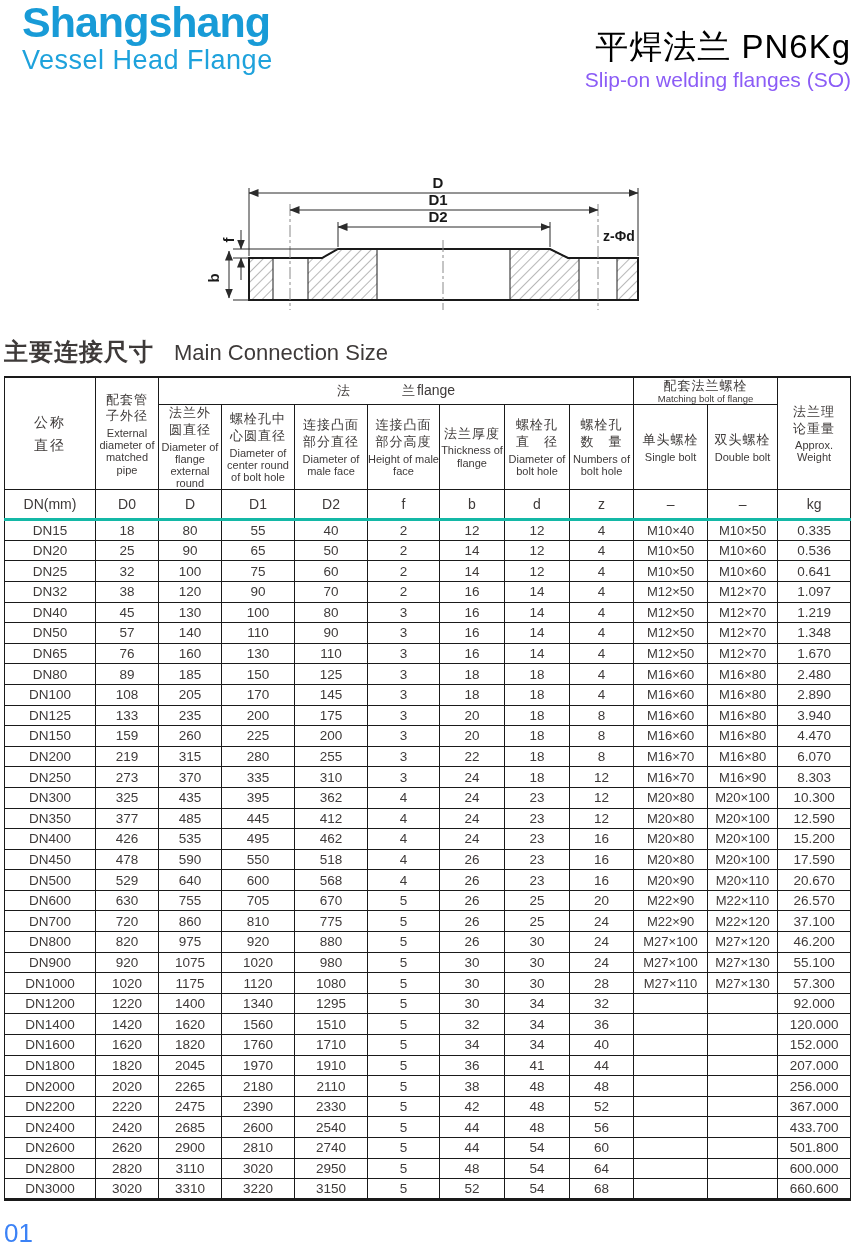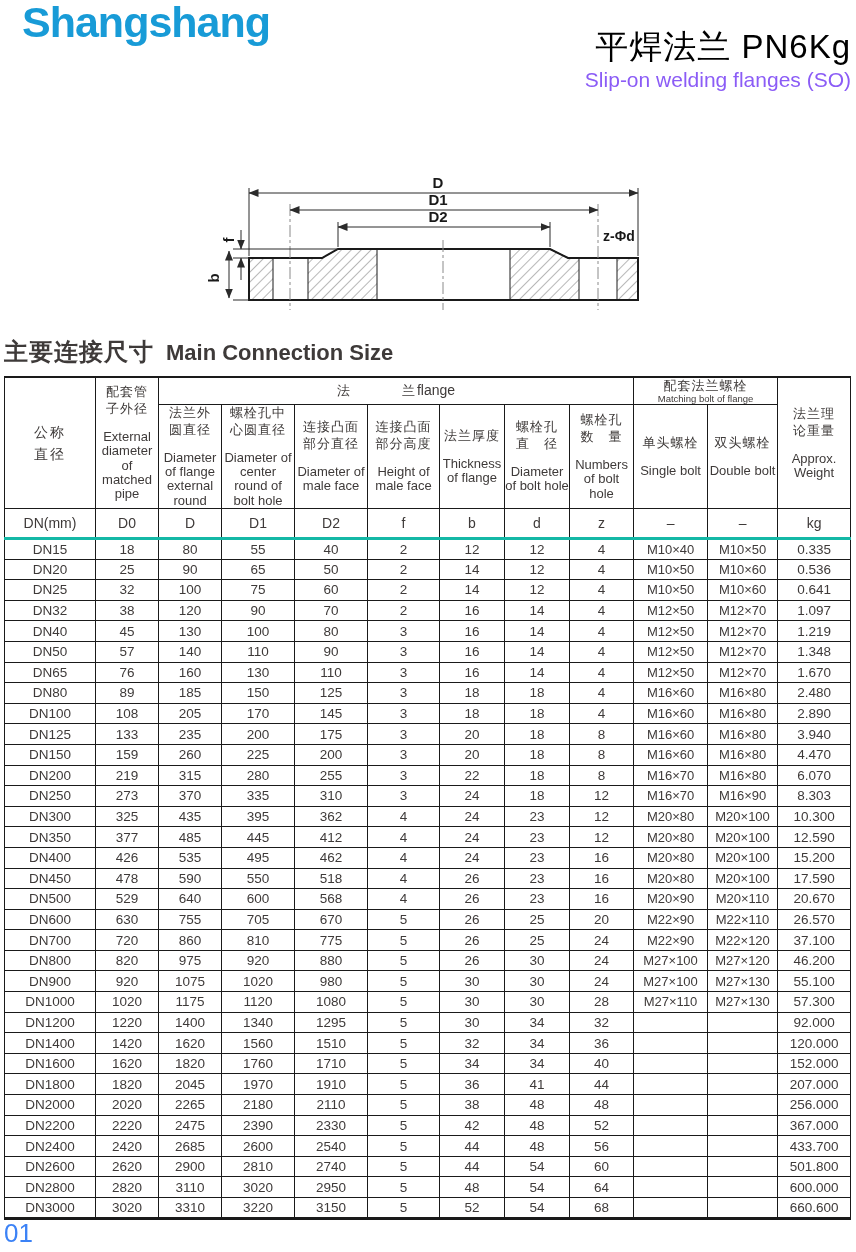--- a/index.html
+++ b/index.html
@@ -37,21 +37,21 @@
   .title-block { position: absolute; right: 5px; top: 27px; text-align: right; }
   .title-zh { font-size: 33px; color: #000000; letter-spacing: 1px; line-height: 1.2; }
   .title-en { font-size: 21px; color: #8b5cf6; line-height: 1.25; }
 
   
   .drawing { position: absolute; left: 185px; top: 168px; }
 
   
   .section-title { position: absolute; left: 4px; top: 336px; font-size: 24px; color: #3e3a39; }
   .section-title .zh { font-weight: 600; letter-spacing: 1px; }
-  .section-title .en { font-weight: 700; margin-left: 12px; font-size: 22px; }
+  .section-title .en { font-weight: 400; margin-left: 20px; font-size: 22px; }
 
   
   table.spec {
     position: absolute;
     left: 4px; top: 376px;
     width: 847px;
     border-collapse: collapse;
     table-layout: fixed;
     border-top: 2px solid #1a1a1a;
     border-bottom: 3px solid #1a1a1a;
@@ -61,41 +61,42 @@
     text-align: center;
     vertical-align: middle;
     font-weight: normal;
     color: #3e3a39;
     padding: 0;
     overflow: hidden;
   }
   tr.group-row th { height: 25px; font-size: 13px; }
   tr.head-row th { height: 69px; }
   .hd-zh { display: block; font-size: 13px; line-height: 1.3; letter-spacing: 1px; }
-  .hd-en { display: block; font-size: 13px; line-height: 1.1; letter-spacing: 0; margin-top: 12px; color: #3e3a39; }
+  .hd-en { display: block; font-size: 11px; line-height: 1.1; letter-spacing: 0; margin-top: 2px; color: #3e3a39; }
   .hd-zh-big { display: block; font-size: 14px; line-height: 1.6; letter-spacing: 2px; }
   tr.symbol-row td { height: 30px; font-size: 14px; }
   tr.symbol-row td { border-bottom: 3px solid #14b8a6; }
   tbody.data tr td { height: 20.6px; font-size: 13.5px; }
   tbody.data tr td:nth-child(10),
   tbody.data tr td:nth-child(11) { font-size: 13px; }
   .grp-en { font-size: 9.5px; display: block; line-height: 1.1; }
   .grp-zh { font-size: 13px; display: block; line-height: 1.2; letter-spacing: 1px; }
   .flange-grp-en { font-size: 14px; margin-left: 2px; letter-spacing: 0; }
 
   
   .page-num { position: absolute; left: 4px; top: 1218px; font-size: 26px; color: #3b82f6; }
 </style>
 </head>
 <body>
 
 <div class="page">
 
   <div class="logo">
     <div class="logo-main">Shangshang</div>
+    <div class="logo-sub">Vessel Head Flange</div>
   </div>
 
   <div class="title-block">
     <div class="title-zh">平焊法兰 PN6Kg</div>
     <div class="title-en">Slip-on welding flanges (SO)</div>
   </div>
 
   <div class="drawing">
     <svg width="500" height="152" viewBox="0 0 500 152">
       <defs>

